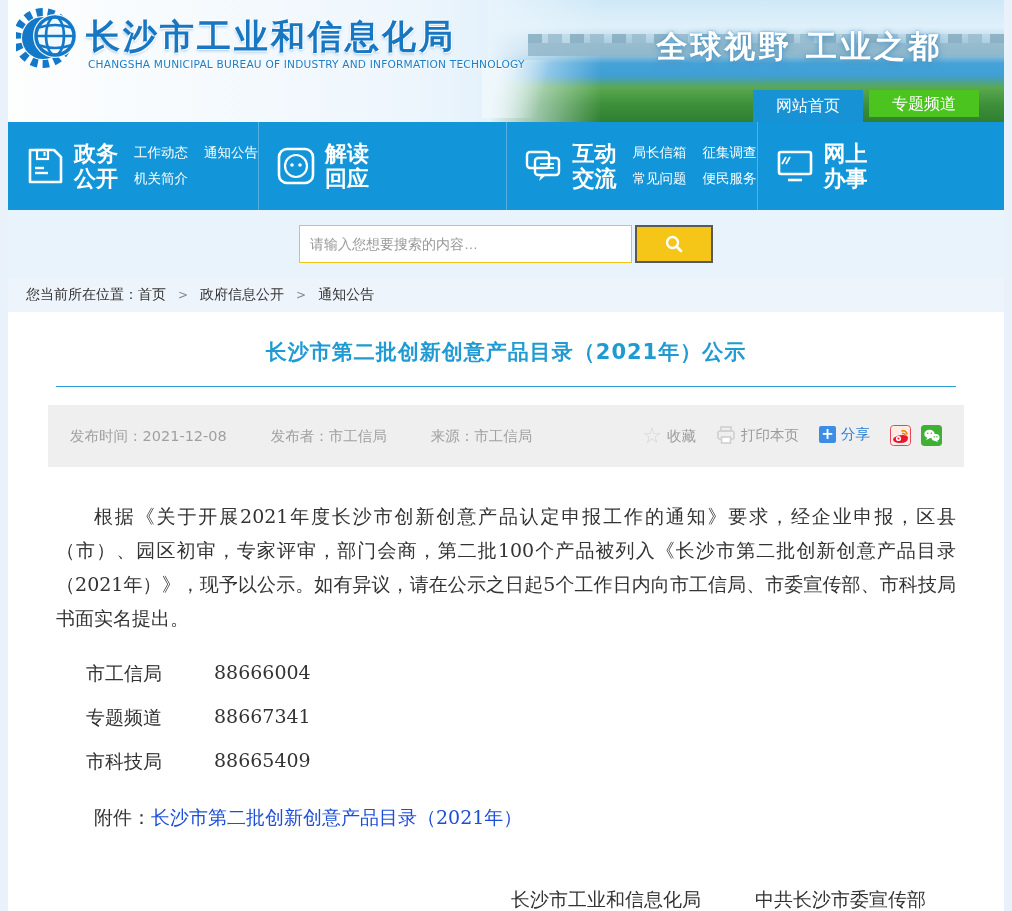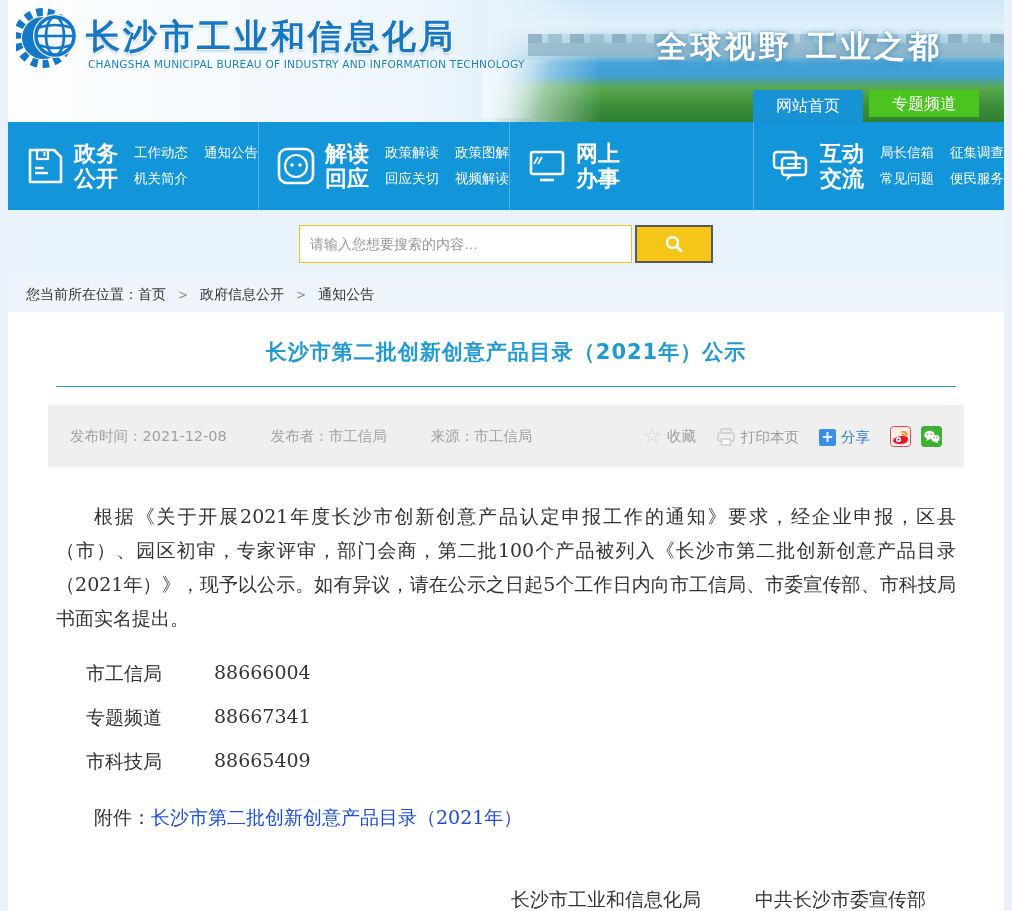--- a/index.html
+++ b/index.html
@@ -86,21 +86,21 @@
   
   .panel { background:#fff; min-height:591px; padding:26px 40px 10px; border-bottom:1px solid #dfdfdf; }
   .article-title { text-align:center; font-size:21px; font-weight:bold; color:#1f9ad3; letter-spacing:1px; }
   .title-rule { border:none; border-top:1px solid #2aa0d8; margin:20px 8px 0; }
 
   .meta-bar {
     margin-top:18px; height:62px; background:#efefef;
     display:flex; align-items:center; padding:12px 22px; font-size:14.5px; color:#a0a0a0;
   }
   .meta-item { margin-right:44px; white-space:nowrap; }
-  .meta-actions { margin-left:auto; display:flex; align-items:flex-end; gap:10px; color:#9b9b9b; }
+  .meta-actions { margin-left:auto; display:flex; align-items:flex-start; gap:10px; color:#9b9b9b; }
   .action { display:flex; align-items:center; gap:5px; cursor:pointer; margin-right:10px; white-space:nowrap; }
   .star-icon { font-size:22px; color:#d5d5d5; line-height:1; }
   .share-plus {
     width:17px; height:17px; background:#3a8ee6; border-radius:2px; color:#fff;
     font-size:15px; line-height:16px; text-align:center; font-weight:bold;
   }
   .share-label { color:#2a7fd4; }
   .sns-icon { width:21px; height:21px; border-radius:3px; display:block; cursor:pointer; }
 
   
@@ -176,42 +176,20 @@
       <svg class="nav-icon" viewBox="0 0 42 42">
         <rect x="4" y="4" width="34" height="34" rx="8" fill="none" stroke="#fff" stroke-width="2.6"></rect>
         <circle cx="21" cy="21" r="11" fill="none" stroke="#fff" stroke-width="2.2"></circle>
         <circle cx="17" cy="20" r="1.8" fill="#fff"></circle>
         <circle cx="25" cy="20" r="1.8" fill="#fff"></circle>
       </svg>
       <div class="nav-title">
         <div>解读</div>
         <div>回应</div>
       </div>
-      <div class="nav-links">
-        <div class="nav-row">
-          <span class="nav-link">政策解读</span>
-          <span class="nav-link">政策图解</span>
-        </div>
-        <div class="nav-row">
-          <span class="nav-link">回应关切</span>
-          <span class="nav-link">视频解读</span>
-        </div>
-      </div>
-    </div>
-
-    <div class="nav-section">
-      <svg class="nav-icon" viewBox="0 0 42 42">
-        <rect x="5" y="7" width="32" height="22" rx="2" fill="none" stroke="#fff" stroke-width="2.6"></rect>
-        <path d="M12 12 l-4 7 M16 12 l-4 7" stroke="#fff" stroke-width="1.8"></path>
-        <line x1="14" y1="35" x2="28" y2="35" stroke="#fff" stroke-width="2.6"></line>
-      </svg>
-      <div class="nav-title">
-        <div>网上</div>
-        <div>办事</div>
-      </div>
     </div>
 
     <div class="nav-section">
       <svg class="nav-icon" viewBox="0 0 42 42">
         <rect x="4" y="7" width="22" height="16" rx="3" fill="none" stroke="#fff" stroke-width="2.4"></rect>
         <rect x="12" y="13" width="24" height="17" rx="3" fill="none" stroke="#fff" stroke-width="2.4"></rect>
         <path d="M18 30 l-2 6 l7 -6 z" fill="#fff"></path>
         <line x1="17" y1="19" x2="31" y2="19" stroke="#fff" stroke-width="1.8"></line>
         <line x1="17" y1="23" x2="31" y2="23" stroke="#fff" stroke-width="1.8"></line>
       </svg>
@@ -221,20 +199,32 @@
       </div>
       <div class="nav-links">
         <div class="nav-row">
           <span class="nav-link">局长信箱</span>
           <span class="nav-link">征集调查</span>
         </div>
         <div class="nav-row">
           <span class="nav-link">常见问题</span>
           <span class="nav-link">便民服务</span>
         </div>
+      </div>
+    </div>
+
+    <div class="nav-section">
+      <svg class="nav-icon" viewBox="0 0 42 42">
+        <rect x="5" y="7" width="32" height="22" rx="2" fill="none" stroke="#fff" stroke-width="2.6"></rect>
+        <path d="M12 12 l-4 7 M16 12 l-4 7" stroke="#fff" stroke-width="1.8"></path>
+        <line x1="14" y1="35" x2="28" y2="35" stroke="#fff" stroke-width="2.6"></line>
+      </svg>
+      <div class="nav-title">
+        <div>网上</div>
+        <div>办事</div>
       </div>
     </div>
   </nav>
 
   <div class="search-area">
     <div class="search-box">
       <input class="search-input" type="text" placeholder="请输入您想要搜索的内容…" style="">
       <div class="search-btn">
         <svg width="20" height="20" viewBox="0 0 20 20">
           <circle cx="8.5" cy="8.5" r="5.5" fill="none" stroke="#fff" stroke-width="2.4"></circle>

